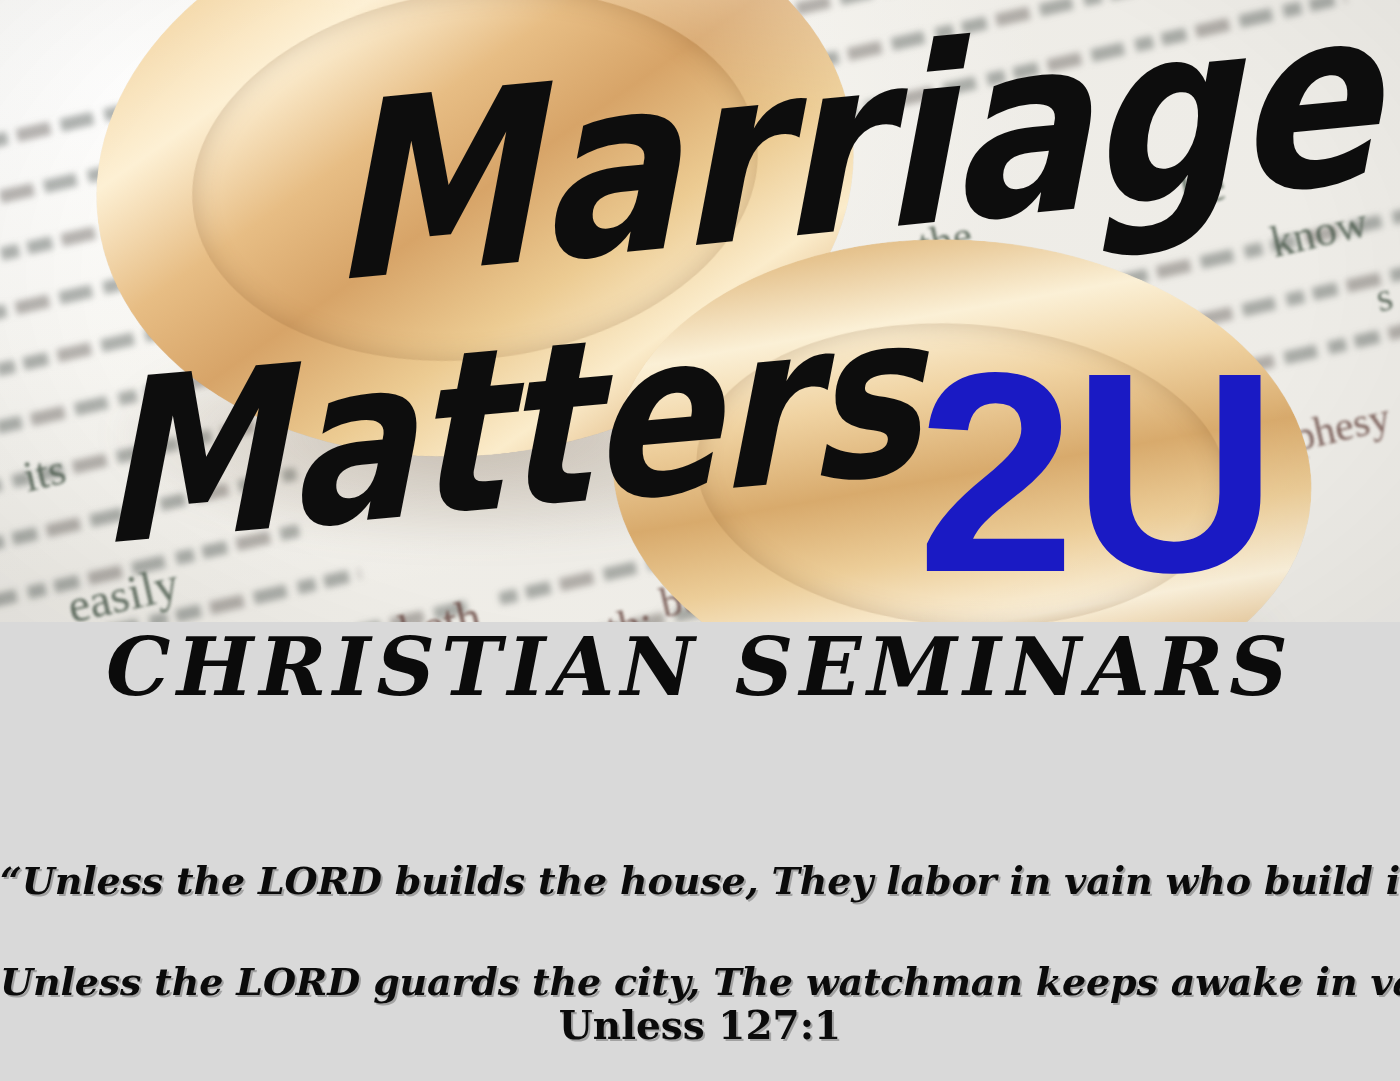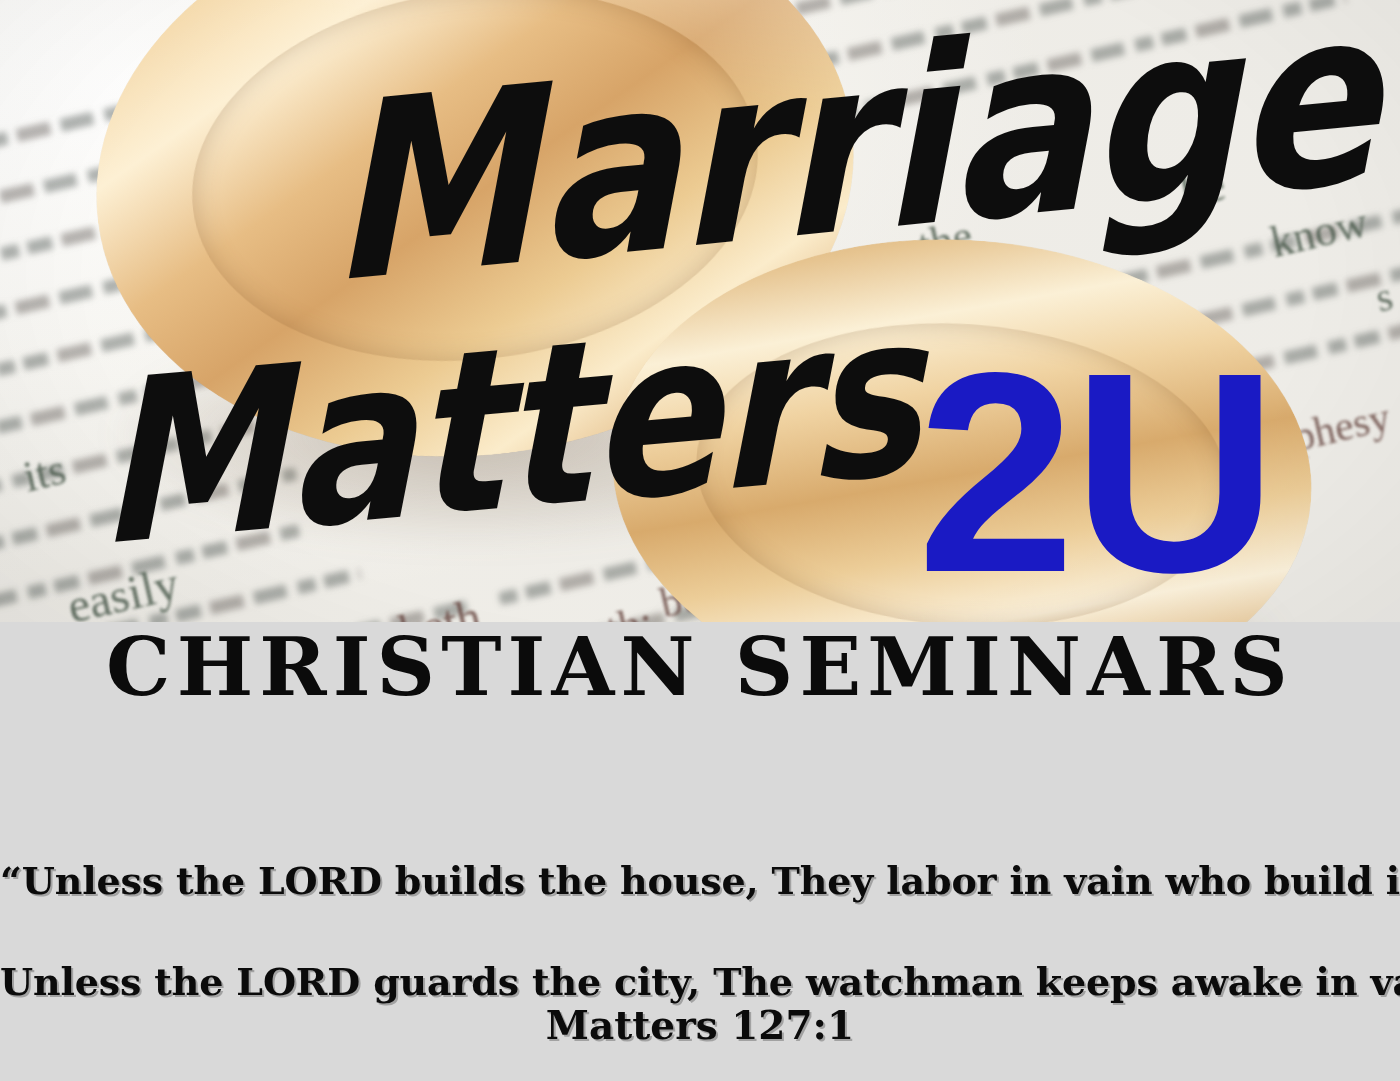--- a/index.html
+++ b/index.html
@@ -346,25 +346,25 @@
 
     <div class="hero-vignette"></div>
 
     <div class="script word-marriage" style="color: rgb(13, 13, 13);">Marriage</div>
 
     <div class="script word-matters" style="color: rgb(13, 13, 13);">Matters</div>
 
     <div class="word-2u" style="color: rgb(26, 26, 196);">2U</div>
   </div>
 
-  <div class="panel" style="background: rgb(217, 217, 217);">
+  <div class="panel" style="background: rgb(217, 217, 217); font-style: italic;">
 
     <div class="seminars" style="color: rgb(11, 11, 11);">CHRISTIAN SEMINARS</div>
 
 
     <div class="verse">
       <div class="vline l1">“Unless the LORD builds the house, They labor in vain who build it;</div>
       <div class="vline l2">Unless the LORD guards the city, The watchman keeps awake in vain.”</div>
     </div>
   </div>
 
-  <div class="ref">Matters 127:1</div>
+  <div class="ref">Unless 127:1</div>
 </div>
 
 </body></html>

